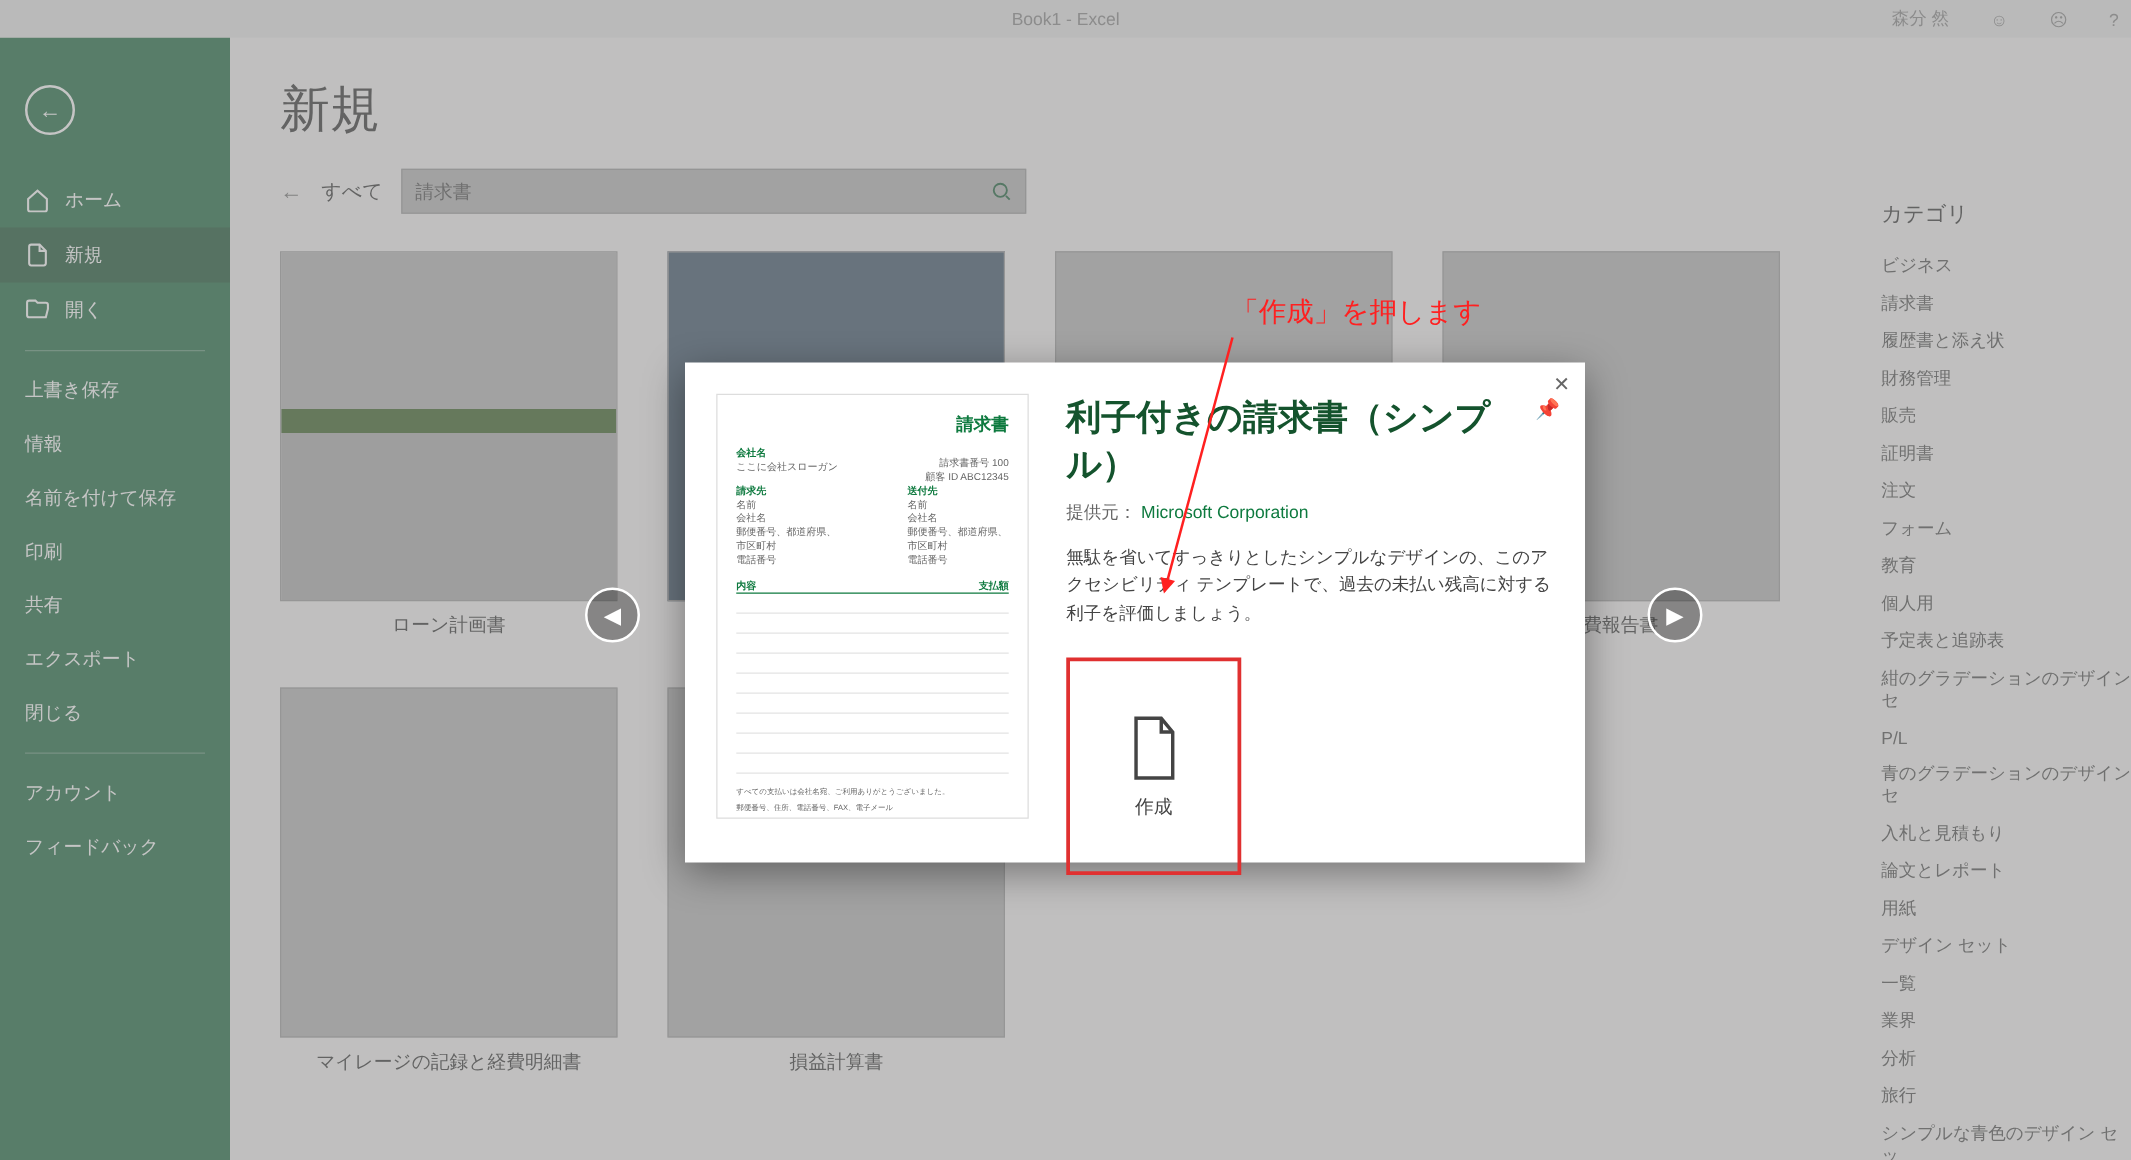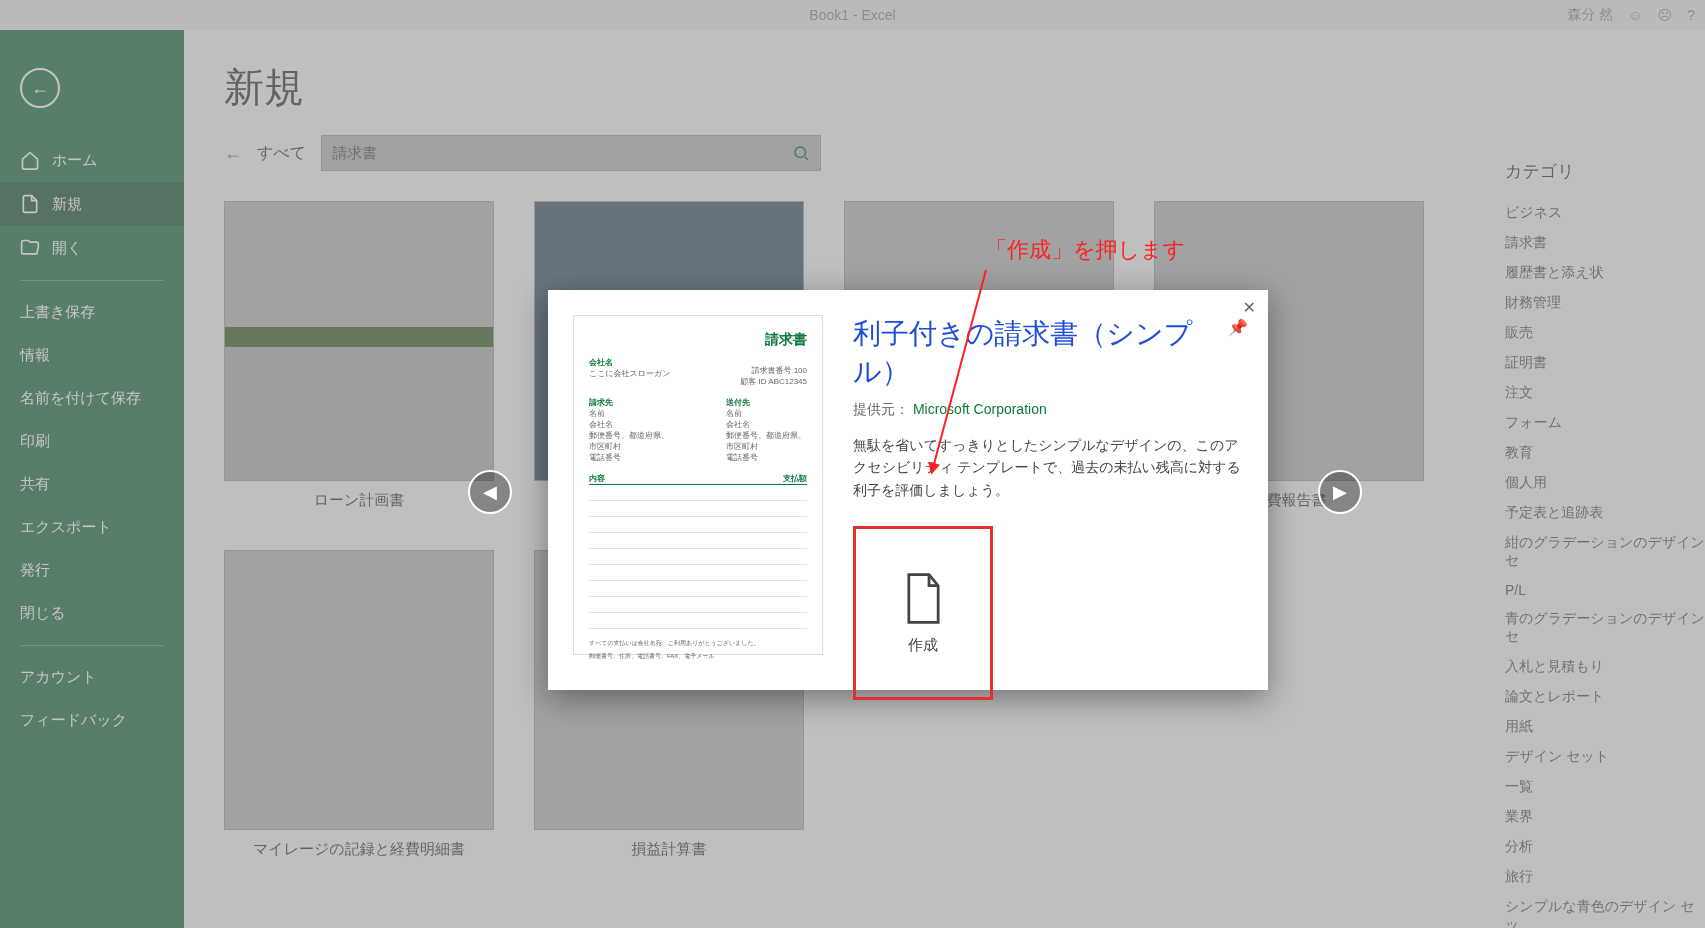--- a/index.html
+++ b/index.html
@@ -1,18 +1,18 @@
 <!DOCTYPE html>
 <html><head>
 <meta charset="utf-8">
 <style>
 *{box-sizing:border-box;margin:0;padding:0}
 body{font-family:"Yu Gothic UI","Meiryo",sans-serif;background:#f3f2f1;width:1705px;height:928px;overflow:hidden;position:relative}
 .title-bar{height:30px;background:#e6e6e6;display:flex;align-items:center;justify-content:center;color:#808080;font-size:14px;position:relative}
-.title-right{position:absolute;right:10px;display:flex;gap:15px;align-items:center;color:#808080}
+.title-right{position:absolute;right:10px;display:flex;gap:33px;align-items:flex-end;color:#808080}
 .title-right span{cursor:default}
 .main{display:flex;height:898px}
 .sidebar{width:184px;background:#0e5f33;color:#fff;padding-top:38px;flex-shrink:0}
 .back-btn{width:40px;height:40px;border:2px solid #fff;border-radius:50%;display:flex;align-items:center;justify-content:center;margin-left:20px;margin-bottom:30px;cursor:pointer}
 .back-btn::before{content:"←";font-size:18px}
 .nav-item{display:flex;align-items:center;padding:12px 20px;gap:12px;cursor:pointer;font-size:15px}
 .nav-item.active{background:#0a4725}
 .nav-sep{border-top:1px solid rgba(255,255,255,.3);margin:10px 20px}
 .icon-sm{width:20px;height:20px;flex-shrink:0}
 .content{flex:1;padding:30px 40px;position:relative}
@@ -31,21 +31,21 @@
 .right-panel{position:absolute;right:0;top:130px;width:200px;font-size:14px;color:#606060}
 .right-panel h3{font-size:17px;margin-bottom:15px;color:#383838;font-weight:500}
 .cat-item{padding:6px 0;cursor:pointer}
 .overlay{position:absolute;inset:0;background:rgba(150,150,150,.55);z-index:10}
 .modal{position:absolute;left:548px;top:290px;width:720px;height:400px;background:#fff;box-shadow:0 8px 30px rgba(0,0,0,.4);z-index:20;display:flex;padding:25px}
 .modal-close{position:absolute;top:8px;right:12px;font-size:16px;color:#666;cursor:pointer}
 .modal-preview{width:250px;height:340px;border:1px solid #ddd;background:#fff;padding:15px;font-size:8px;color:#666;position:relative}
 .modal-preview .pv-title{text-align:right;color:#0e7a3f;font-weight:bold;font-size:14px;margin-bottom:8px}
 .modal-preview .pv-row{border-bottom:1px solid #e4e4e4;height:12px;margin-top:4px}
 .modal-info{flex:1;padding-left:30px}
-.modal-title{font-size:28px;color:#1d4ed8;font-weight:400;margin-bottom:10px}
+.modal-title{font-size:28px;color:#14532d;font-weight:700;margin-bottom:10px}
 .modal-provider{font-size:14px;color:#666;margin-bottom:15px}
 .modal-provider a{color:#0e7a3f;text-decoration:none}
 .modal-desc{font-size:14px;color:#444;line-height:1.6;margin-bottom:25px}
 .create-box{width:140px;height:174px;border:3px solid #e03030;display:flex;flex-direction:column;align-items:center;justify-content:center;gap:10px;cursor:pointer}
 .create-box .doc-icon{width:45px;height:55px}
 .create-box span{font-size:15px;color:#444}
 .pin{position:absolute;top:28px;right:20px;font-size:16px;color:#999;cursor:pointer}
 .nav-arrow{position:absolute;width:44px;height:44px;border:2px solid #fff;border-radius:50%;background:rgba(0,0,0,.3);display:flex;align-items:center;justify-content:center;color:#fff;font-size:18px;cursor:pointer;z-index:25;top:470px}
 .nav-arrow.left{left:468px}
 .nav-arrow.right{left:1318px}
@@ -100,23 +100,20 @@
         <span>名前を付けて保存</span>
       </div>
     <div class="nav-item">
         <span>印刷</span>
       </div>
     <div class="nav-item">
         <span>共有</span>
       </div>
     <div class="nav-item">
         <span>エクスポート</span>
-      </div>
-    <div class="nav-item">
-        <span>発行</span>
       </div>
     <div class="nav-item">
         <span>閉じる</span>
       </div>
     <div class="nav-sep"></div>
     <div class="nav-item">
         <span>アカウント</span>
       </div>
     <div class="nav-item">
         <span>フィードバック</span>
@@ -199,21 +196,21 @@
 <div class="nav-arrow right">▶</div>
 
 <div class="modal">
   <div class="modal-close">✕</div>
   <div class="modal-preview">
     <div class="pv-title">請求書</div>
     <div style="font-weight:bold;color:#0e7a3f">会社名</div>
     <div>ここに会社スローガン</div>
     <div style="text-align:right;margin-top:-14px"><span>請求書番号</span> <span>100</span></div>
     <div style="text-align:right"><span>顧客 ID</span> <span>ABC12345</span></div>
-    <div style="display:flex;margin-top:10px;gap:56px">
+    <div style="display:flex;gap:56px">
       <div>
         <div style="color:#0e7a3f;font-weight:bold">請求先</div>
         <div>名前</div>
         <div>会社名</div>
         <div>郵便番号、都道府県、市区町村</div>
         <div>電話番号</div>
       </div>
       <div>
         <div style="color:#0e7a3f;font-weight:bold">送付先</div>
         <div>名前</div>

